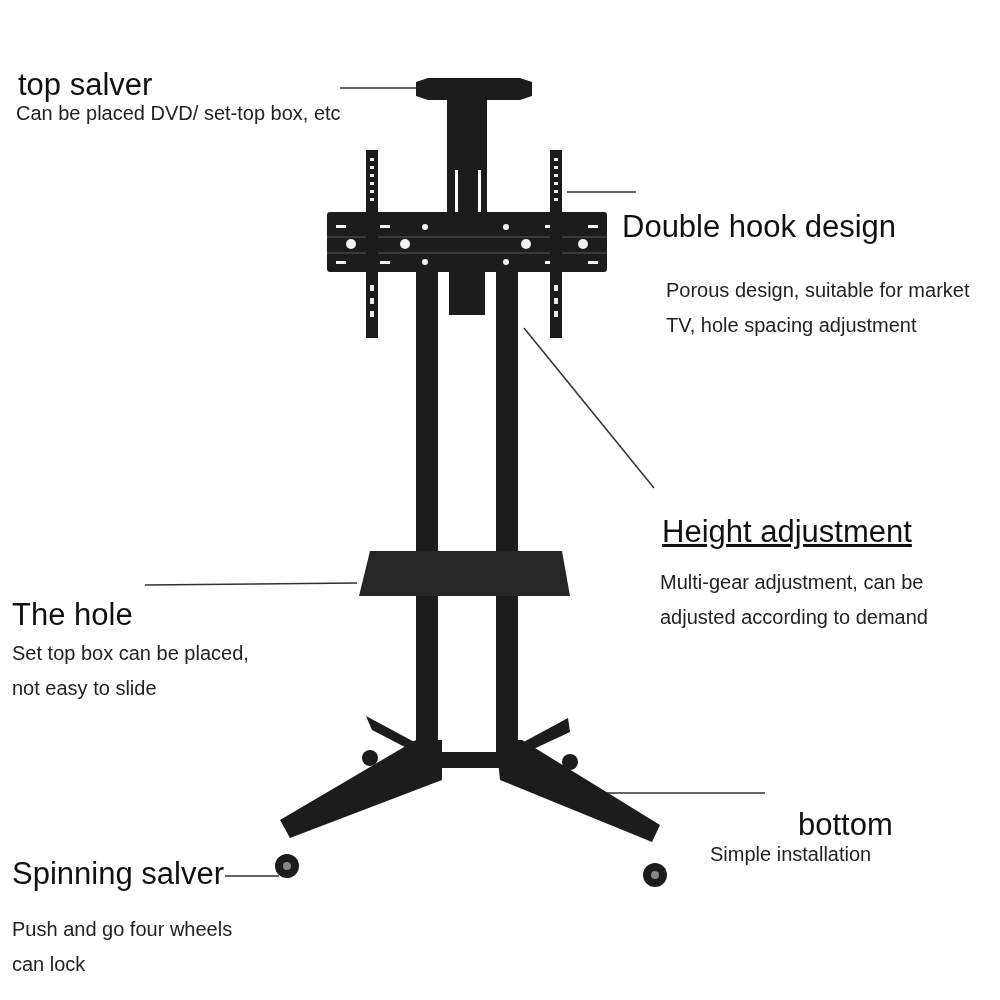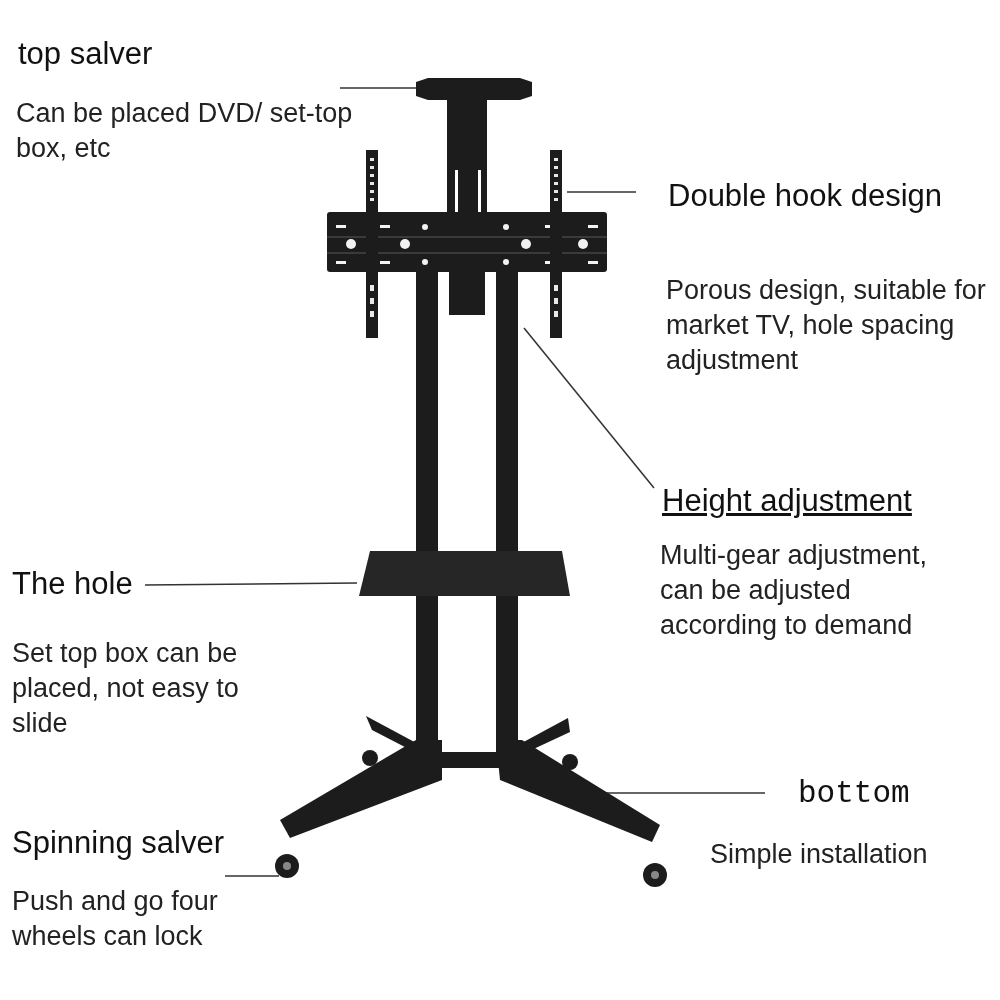--- a/index.html
+++ b/index.html
@@ -1,19 +1,19 @@
 <!DOCTYPE html>
 <html><head>
 <meta charset="utf-8">
 <style>
   html, body { margin:0; padding:0; background:#ffffff; }
   body { width:1000px; height:1000px; position:relative; overflow:hidden;
          font-family:"Liberation Sans", sans-serif; color:#1a1a1a; }
-  .title { position:absolute; font-size:31px; line-height:36px; white-space:nowrap; color:#111; }
-  .desc  { position:absolute; font-size:27px; line-height:35px; color:#222; }
+  .title { position:absolute; font-size:31px; line-height:36px; white-space:nowrap; color:#111;margin-top:31px; }
+  .desc  { position:absolute; font-size:20px; line-height:35px; color:#222; }
   svg.stand { position:absolute; left:0; top:0; }
 </style>
 </head>
 <body>
 
 <svg class="stand" width="1000" height="1000" viewBox="0 0 1000 1000">
   <g stroke="#333" stroke-width="1.5" fill="none">
     <line x1="340" y1="88" x2="418" y2="88"></line>
     <line x1="567" y1="192" x2="636" y2="192"></line>
     <line x1="524" y1="328" x2="654" y2="488"></line>
@@ -93,26 +93,26 @@
     <g fill="#888">
         <circle cx="287" cy="866" r="4"></circle>
         <circle cx="655" cy="875" r="4"></circle>
       </g>
   </g>
 </svg>
 
 <div class="title" style="left:18px;top:36px;">top salver</div>
 <div class="desc" style="left:16px;top:96px;width:380px;">Can be placed DVD/ set-top box, etc</div>
 
-<div class="title" style="left:668px;top:178px;">Double hook design</div>
+<div class="title" style="left:622px;top:178px;">Double hook design</div>
 <div class="desc" style="left:666px;top:273px;width:320px;">Porous design, suitable for market TV, hole spacing adjustment</div>
 
 <div class="title" style="left:662px;top:483px;text-decoration:underline;">Height adjustment</div>
-<div class="desc" style="left:660px;top:538px;width:310px;">Multi-gear adjustment, can be adjusted according to demand</div>
+<div class="desc" style="left:660px;top:565px;width:310px;">Multi-gear adjustment, can be adjusted according to demand</div>
 
 <div class="title" style="left:12px;top:566px;">The hole</div>
 <div class="desc" style="left:12px;top:636px;width:260px;">Set top box can be placed, not easy to slide</div>
 
-<div class="title" style="left:798px;top:776px;font-family:Liberation Mono, monospace;">bottom</div>
+<div class="title" style="left:798px;top:776px;">bottom</div>
 <div class="desc" style="left:710px;top:837px;width:290px;">Simple installation</div>
 
 <div class="title" style="left:12px;top:825px;">Spinning salver</div>
-<div class="desc" style="left:12px;top:884px;width:240px;">Push and go four wheels can lock</div>
+<div class="desc" style="left:12px;top:912px;width:240px;">Push and go four wheels can lock</div>
 
 </body></html>

